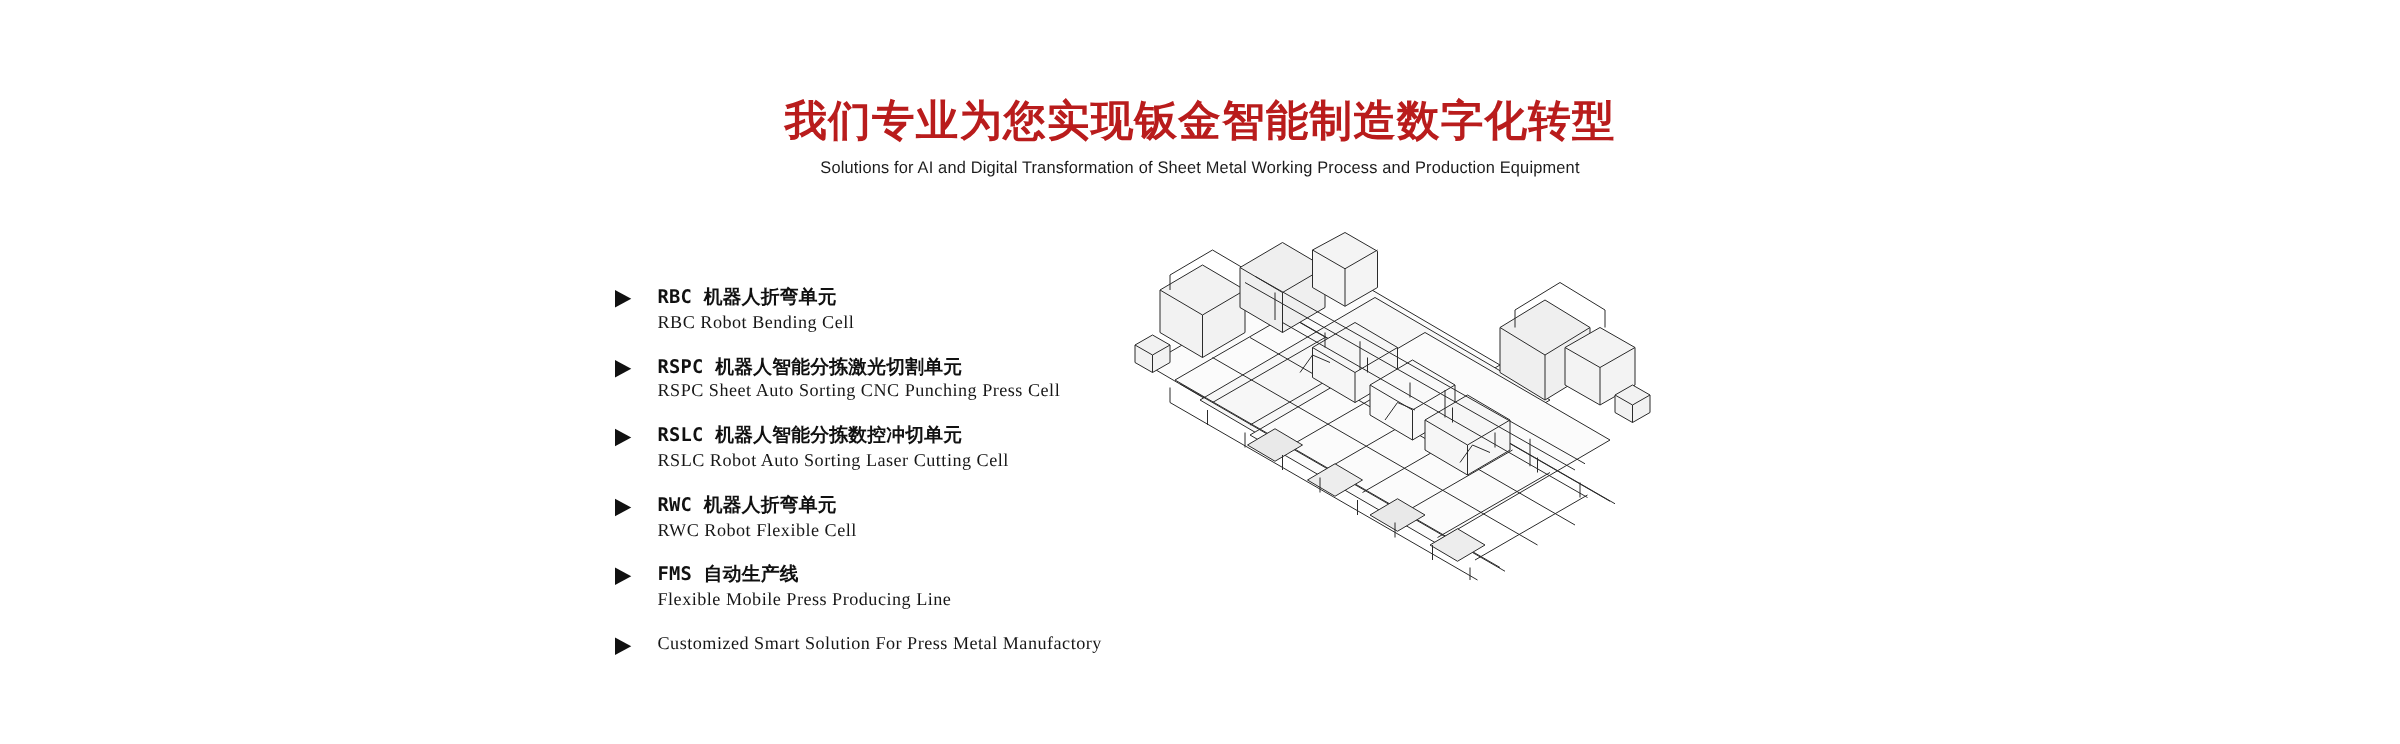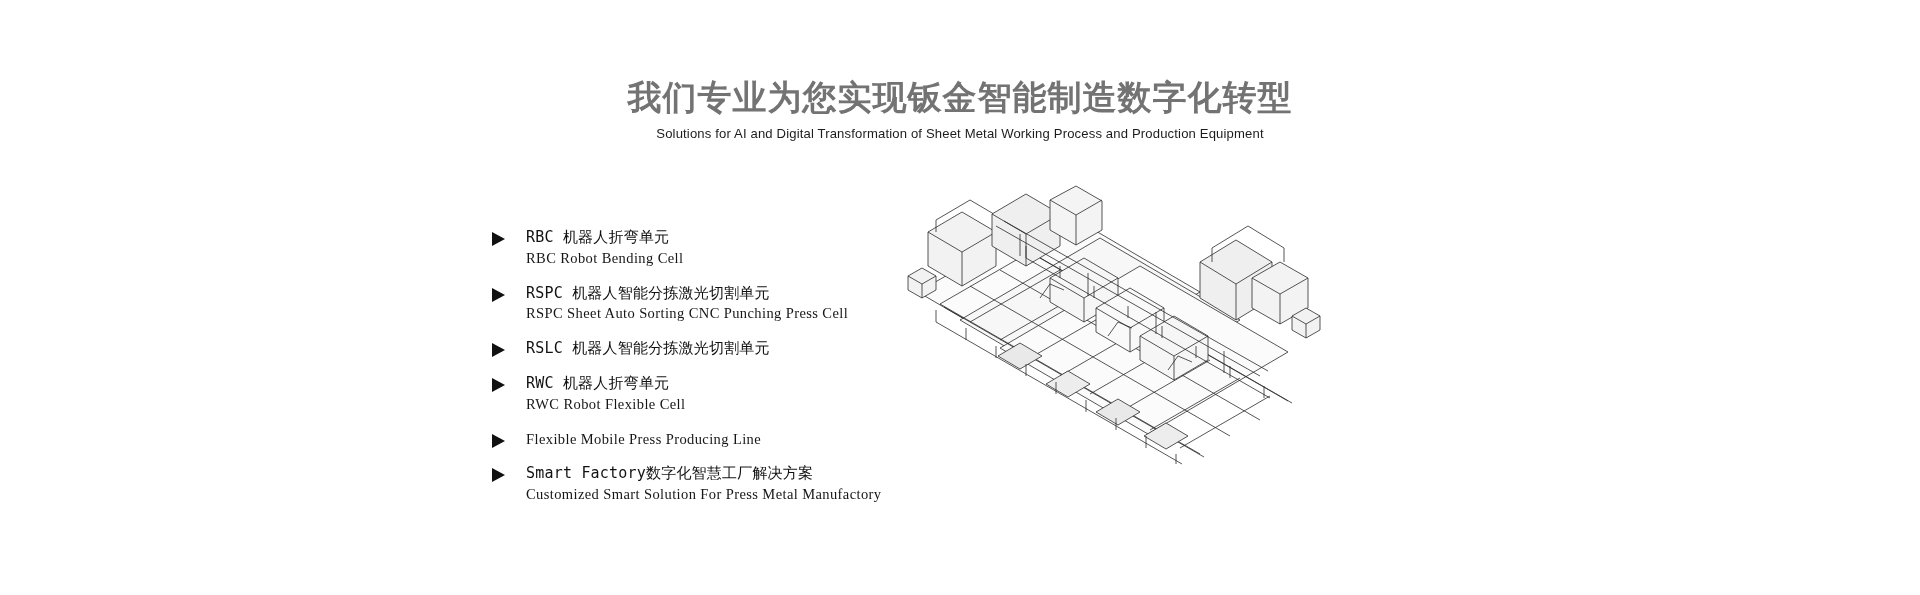--- a/index.html
+++ b/index.html
@@ -28,21 +28,21 @@
     left: 0;
     top: 78px;
     width: 1920px;
     text-align: center;
   }
   .heading-cn {
     font-family: "DejaVu Sans", "Liberation Sans", sans-serif;
     font-size: 34px;
     font-weight: 700;
     letter-spacing: 1px;
-    color: #737373;
+    color: #b91c1c;
     line-height: 1.15;
     white-space: nowrap;
   }
   .heading-en {
     margin-top: 9px;
     font-family: "Liberation Sans", sans-serif;
     font-size: 13.5px;
     font-weight: 400;
     letter-spacing: 0.15px;
     color: #1c1c1c;
@@ -70,21 +70,21 @@
     top: 4px;
     width: 0;
     height: 0;
     border-left: 13px solid #111111;
     border-top: 7.5px solid transparent;
     border-bottom: 7.5px solid transparent;
   }
   .feature-cn {
     font-family: "DejaVu Sans Mono", "Liberation Mono", monospace;
     font-size: 15px;
-    font-weight: 400;
+    font-weight: 700;
     color: #111111;
     line-height: 1.25;
     white-space: nowrap;
     letter-spacing: 0.2px;
   }
   .feature-en {
     font-family: Liberation Serif, serif;
     font-size: 14.5px;
     color: #161616;
     line-height: 1.3;
@@ -122,37 +122,38 @@
     </div>
 
     <div class="feature-item">
       <span class="bullet"></span>
       <div class="feature-cn">RSPC  机器人智能分拣激光切割单元</div>
       <div class="feature-en">RSPC Sheet Auto Sorting CNC Punching Press Cell</div>
     </div>
 
     <div class="feature-item">
       <span class="bullet"></span>
-      <div class="feature-cn">RSLC  机器人智能分拣激光切割单元</div>
+      <div class="feature-cn">RSLC  机器人智能分拣数控冲切单元</div>
+      <div class="feature-en">RSLC Robot Auto Sorting Laser Cutting Cell</div>
     </div>
 
     <div class="feature-item">
       <span class="bullet"></span>
       <div class="feature-cn">RWC  机器人折弯单元</div>
       <div class="feature-en">RWC Robot Flexible Cell</div>
     </div>
 
     <div class="feature-item">
       <span class="bullet"></span>
+      <div class="feature-cn">FMS  自动生产线</div>
       <div class="feature-en">Flexible Mobile Press Producing Line</div>
     </div>
 
     <div class="feature-item">
       <span class="bullet"></span>
-      <div class="feature-cn">Smart Factory数字化智慧工厂解决方案</div>
       <div class="feature-en">Customized Smart Solution For Press Metal Manufactory</div>
     </div>
 
   </div>
 
   <div class="illustration">
     <svg width="520" height="300" viewBox="0 0 520 300" xmlns="http://www.w3.org/2000/svg">
       <g fill="none" stroke="#2b2b2b" stroke-width="0.8" stroke-linejoin="miter" stroke-linecap="butt">
 
         <path d="M18 122 L160 40 L300 122 L158 204 Z" fill="#fbfbfb"></path>

